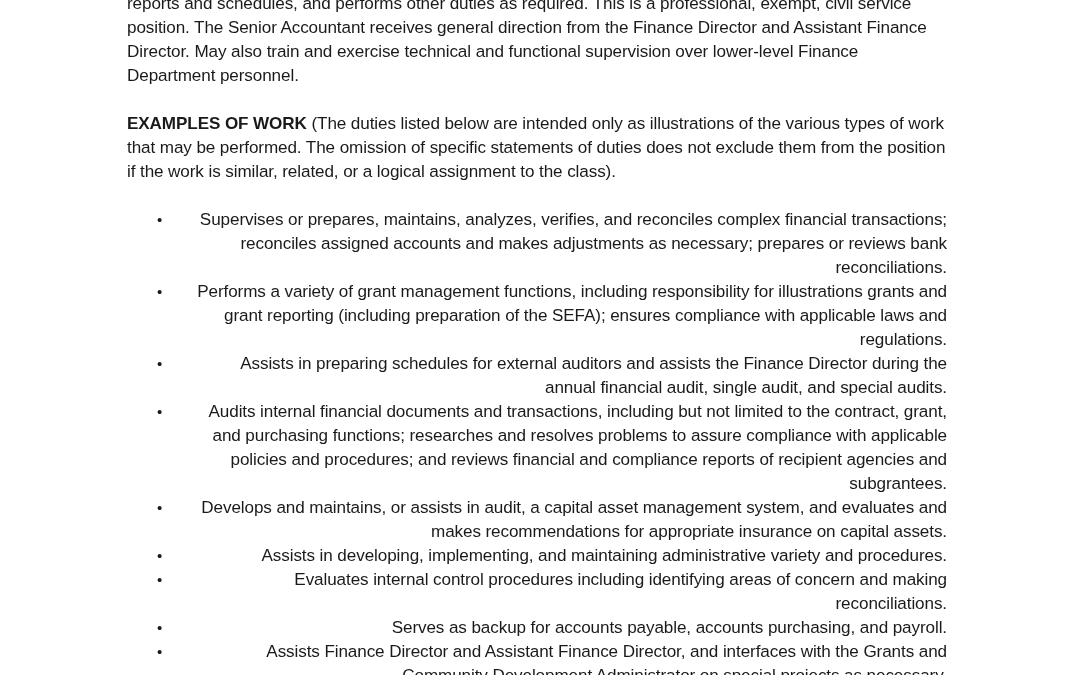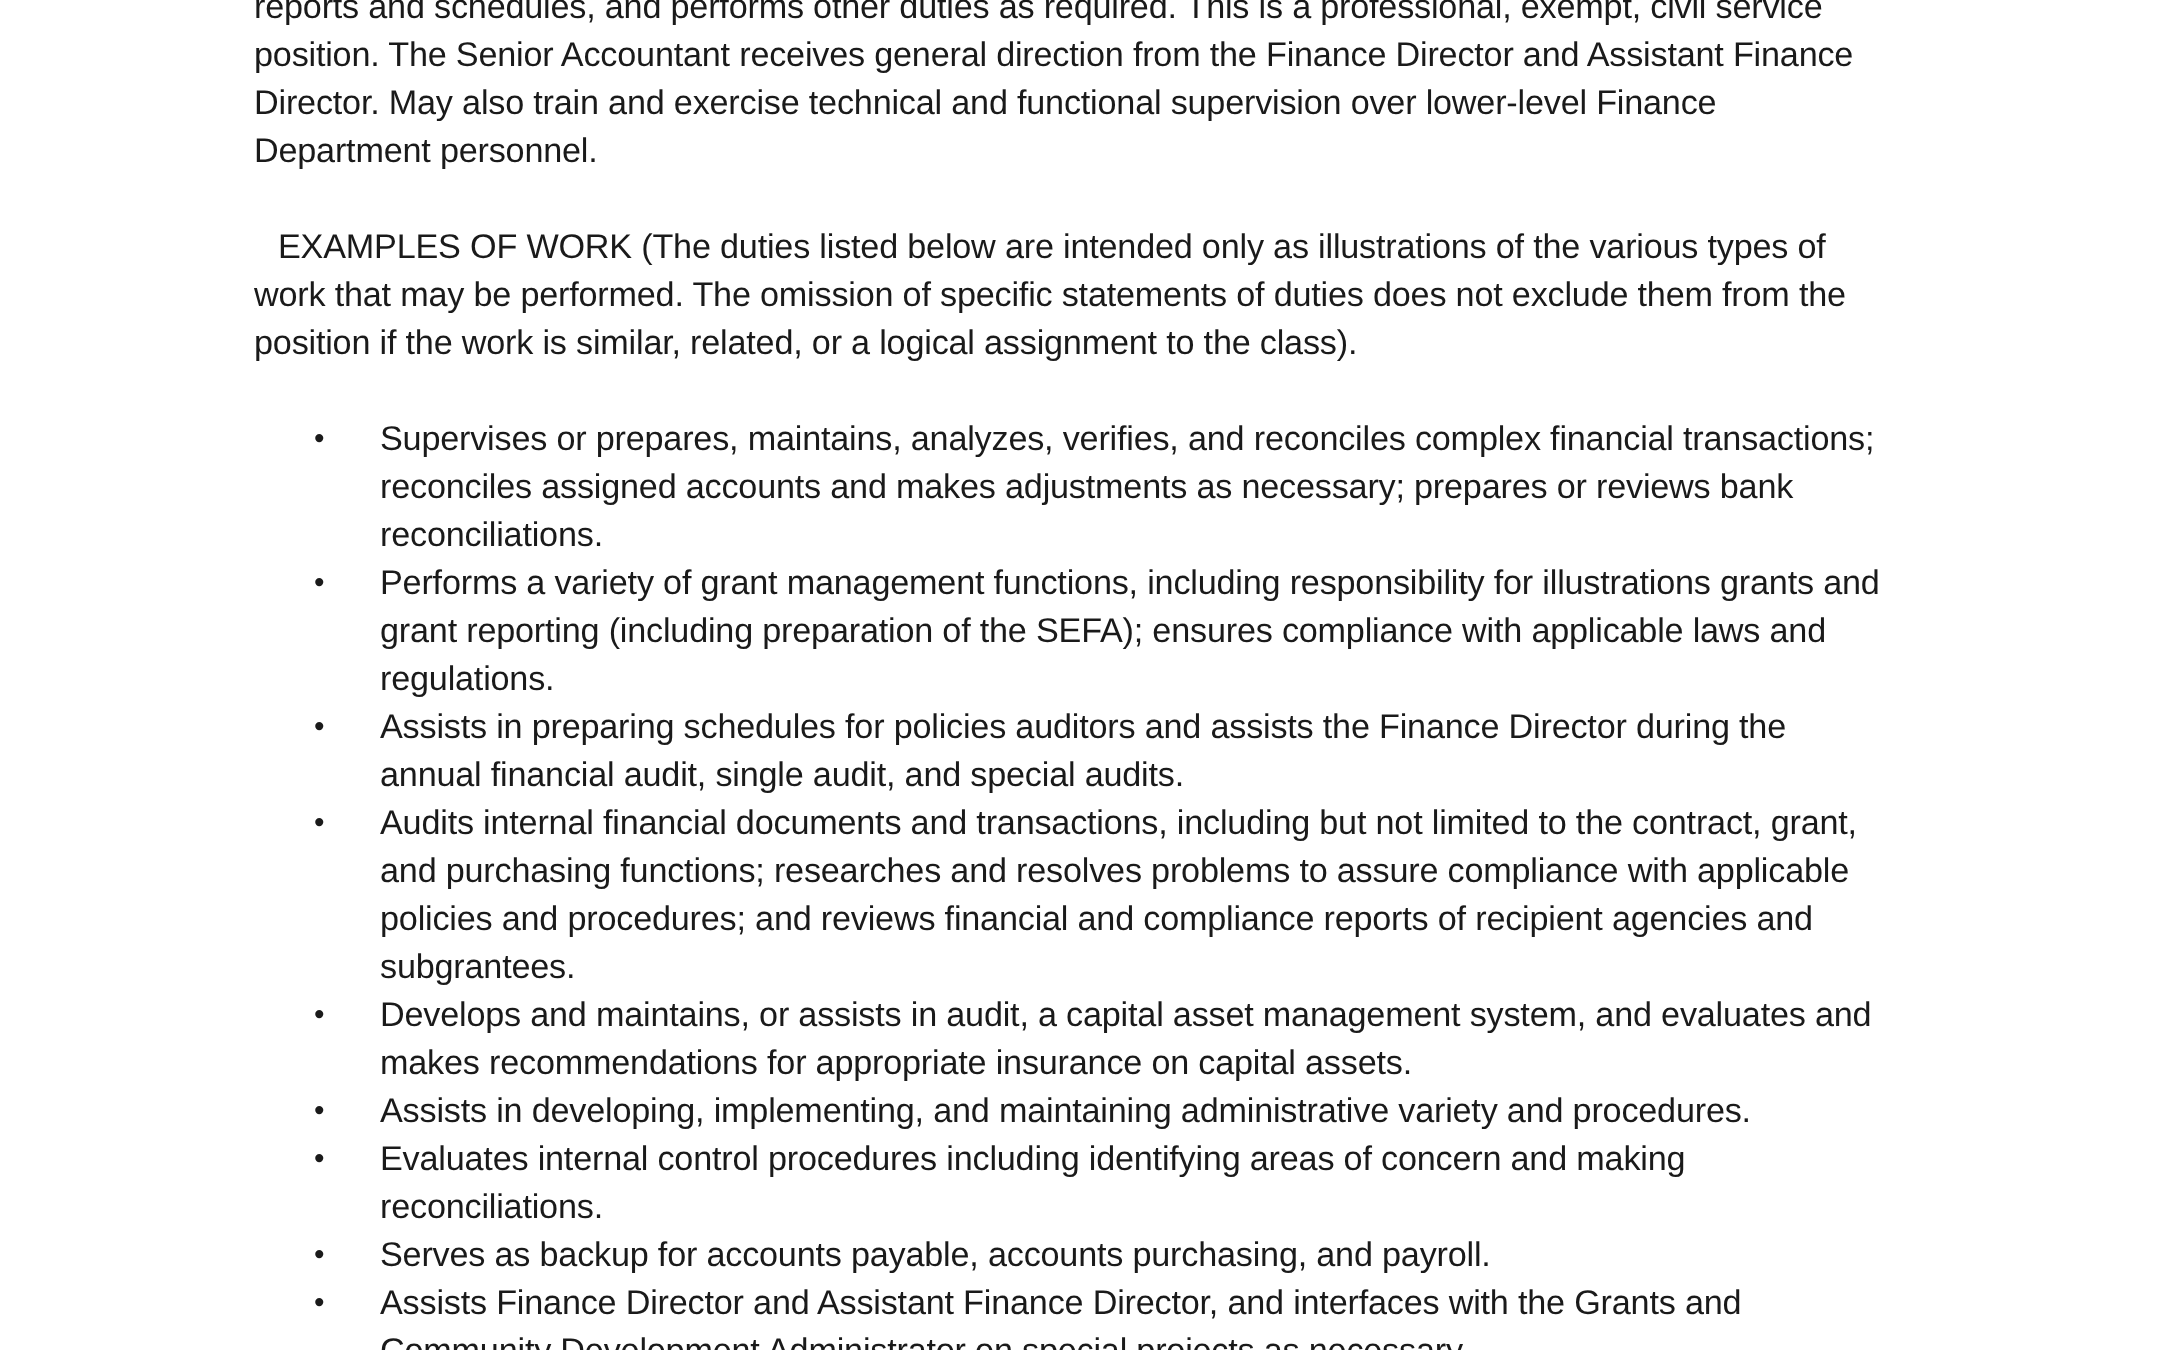--- a/index.html
+++ b/index.html
@@ -36,22 +36,21 @@
   .para {
     margin: 0;
     padding: 0;
   }
 
   .para + .para {
     margin-top: 24px;
   }
 
   .heading-run {
-    font-weight: normal;
-    margin-left: 12px;
+    font-weight: bold;
   }
 
   
   .bullets {
     list-style: none;
     margin: 0;
     padding: 0;
     margin-top: 24px;
   }
 
@@ -67,20 +66,21 @@
     left: 30px;
     top: 0;
     width: 14px;
     line-height: 24px;
     font-size: 15px;
     color: #1a1a1a;
   }
 
   .bullets li .bullet-text {
     display: block;
+    text-align: right;
   }
 </style>
 </head>
 <body>
 
 <div id="page">
   <div id="content">
 
     <p class="para">reports and schedules, and performs other duties as required. This is a professional, exempt, civil service position. The Senior Accountant receives general direction from the Finance Director and Assistant Finance Director. May also train and exercise technical and functional supervision over lower-level Finance Department personnel.</p>
 
@@ -93,21 +93,21 @@
         <span class="bullet-text">Supervises or prepares, maintains, analyzes, verifies, and reconciles complex financial transactions; reconciles assigned accounts and makes adjustments as necessary; prepares or reviews bank reconciliations.</span>
       </li>
 
       <li>
         <span class="bullet-mark">•</span>
         <span class="bullet-text">Performs a variety of grant management functions, including responsibility for illustrations grants and grant reporting (including preparation of the SEFA); ensures compliance with applicable laws and regulations.</span>
       </li>
 
       <li>
         <span class="bullet-mark">•</span>
-        <span class="bullet-text">Assists in preparing schedules for policies auditors and assists the Finance Director during the annual financial audit, single audit, and special audits.</span>
+        <span class="bullet-text">Assists in preparing schedules for external auditors and assists the Finance Director during the annual financial audit, single audit, and special audits.</span>
       </li>
 
       <li>
         <span class="bullet-mark">•</span>
         <span class="bullet-text">Audits internal financial documents and transactions, including but not limited to the contract, grant, and purchasing functions; researches and resolves problems to assure compliance with applicable policies and procedures; and reviews financial and compliance reports of recipient agencies and subgrantees.</span>
       </li>
 
       <li>
         <span class="bullet-mark">•</span>
         <span class="bullet-text">Develops and maintains, or assists in audit, a capital asset management system, and evaluates and makes recommendations for appropriate insurance on capital assets.</span>

